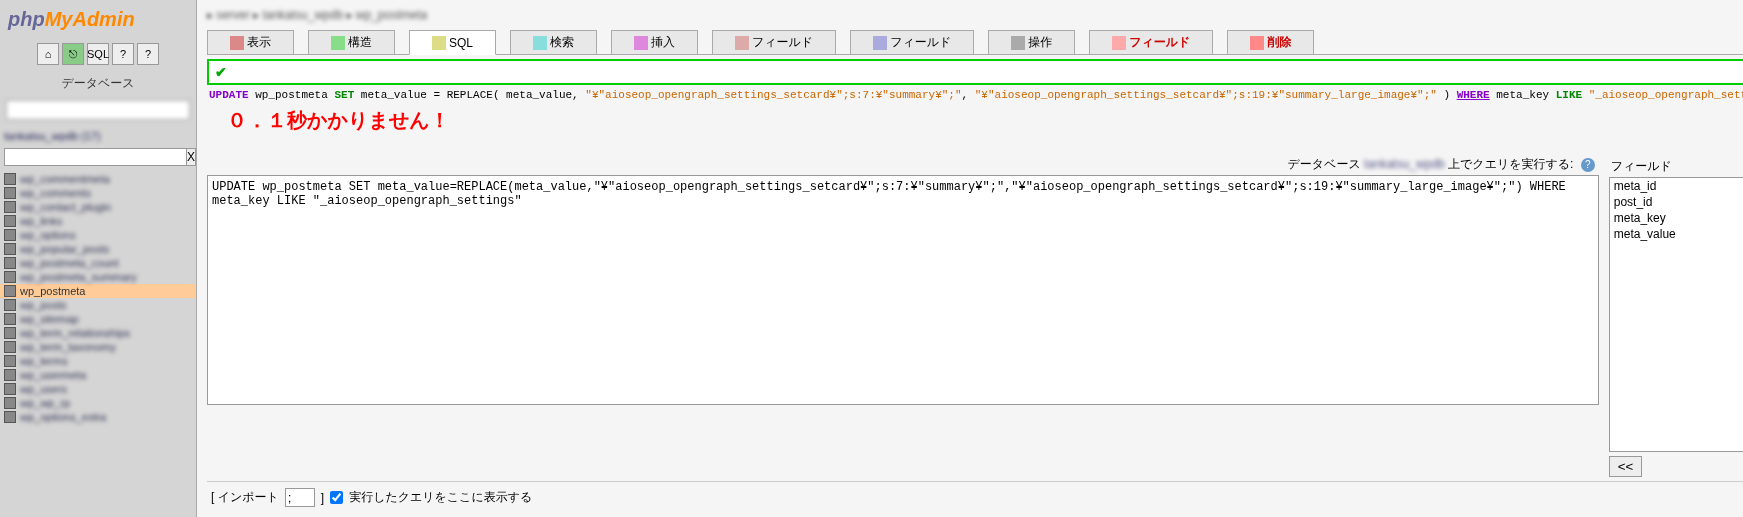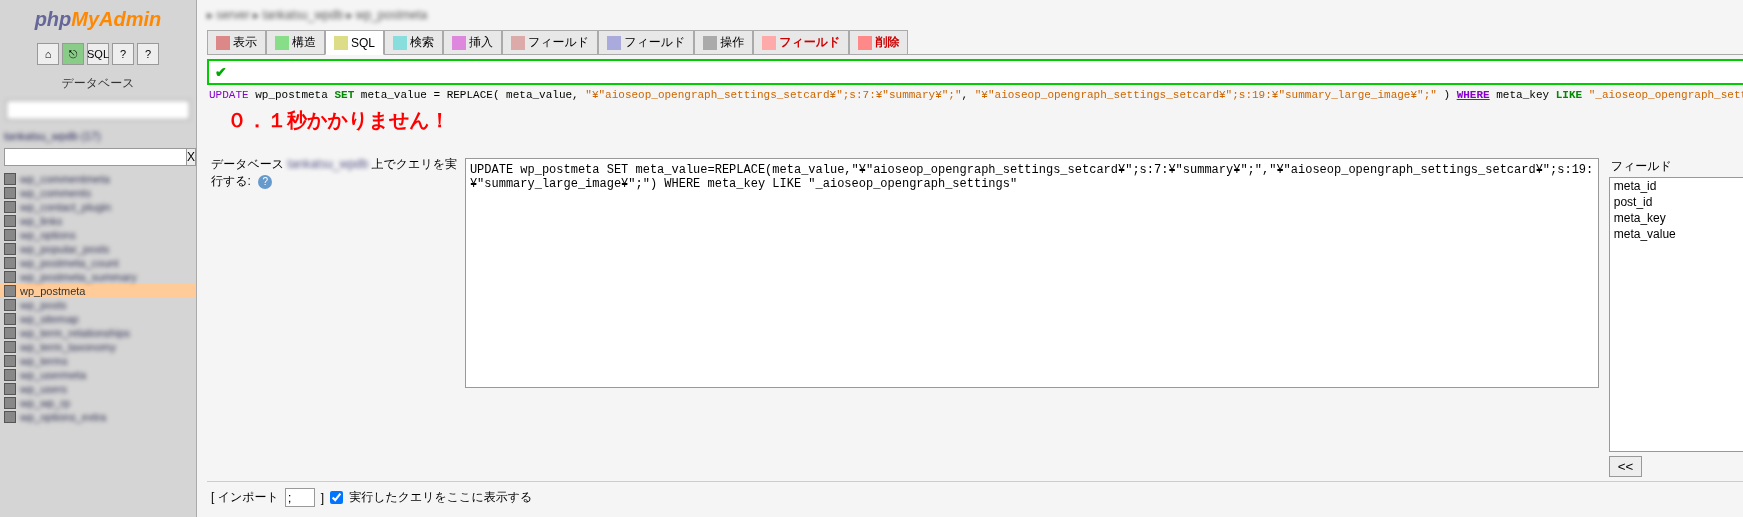--- a/index.html
+++ b/index.html
@@ -1,21 +1,21 @@
 <!DOCTYPE html>
 <html><head>
 <meta charset="utf-8">
 <style>
 * { box-sizing: border-box; margin: 0; padding: 0; }
 body { font-family: Arial, sans-serif; font-size: 12px; background: #f5f5f5; width: 1743px; height: 517px; overflow: hidden; }
 .container { display: flex; width: 100%; height: 100%; }
 
 
 .sidebar { width: 197px; background: #d5d5d5; border-right: 1px solid #aaa; display: flex; flex-direction: column; }
-.logo { padding: 8px; text-align: center; }
+.logo { padding: 8px; text-align: left; }
 .logo-text { font-family: Arial; font-size: 20px; font-weight: bold; font-style: italic; }
 .logo-php { color: #666699; }
 .logo-my { color: #ff8800; }
 .logo-admin { color: #ff8800; }
 .toolbar-icons { display: flex; justify-content: center; gap: 3px; padding: 4px; }
 .tb-icon { width: 22px; height: 22px; border: 1px solid #999; background: #eee; display: flex; align-items: center; justify-content: center; font-size: 11px; cursor: pointer; }
 .db-label { text-align: center; padding: 6px; font-size: 12px; color: #333; }
 .db-select { margin: 2px 6px; height: 20px; filter: blur(2px); background: #fff; border: 1px solid #999; }
 .db-name-row { margin: 8px 4px 2px 4px; font-size: 11px; filter: blur(2px); color: #225; }
 .search-row { display: flex; margin: 4px; }
@@ -25,51 +25,51 @@
 .tree-item { display: flex; align-items: center; padding: 1px 4px; font-size: 11px; color: #333; cursor: pointer; }
 .tree-item.active { background: #ffcc99; }
 .tree-icon { width: 12px; height: 12px; background: #888; margin-right: 4px; border: 1px solid #555; flex-shrink: 0; }
 .tree-text { white-space: nowrap; }
 .tree-text.blurred { filter: blur(2px); color: #335; }
 
 
 .main { flex: 1; background: #f5f5f5; padding: 4px 10px; display: flex; flex-direction: column; }
 .breadcrumb { padding: 4px 0 8px 0; filter: blur(2px); color: #555; font-size: 12px; }
 .tabs { display: flex; border-bottom: 1px solid #aaa; }
-.tab { padding: 3px 8px; border: 1px solid #aaa; border-bottom: none; background: #e8e8e8; margin-right: 0; cursor: pointer; display: flex; align-items: center; gap: 3px; font-size: 12px; }
+.tab { padding: 3px 22px; border: 1px solid #aaa; border-bottom: none; background: #e8e8e8; margin-right: 14px; cursor: pointer; display: flex; align-items: center; gap: 3px; font-size: 12px; }
 .tab.active { background: #fff; border-bottom: 1px solid #fff; margin-bottom: -1px; }
 .tab-icon { width: 14px; height: 14px; display: inline-block; }
 .tab-red { color: #cc0000; font-weight: bold; }
 .ti-browse { background: #d88; }
 .ti-struct { background: #8d8; }
 .ti-sql { background: #dd8; }
 .ti-search { background: #8dd; }
 .ti-insert { background: #d8d; }
 .ti-export { background: #daa; }
 .ti-import { background: #aad; }
 .ti-ops { background: #aaa; }
 .ti-empty { background: #faa; }
 .ti-drop { background: #f88; }
 
 .success-bar { border: 2px solid #00cc00; background: #fff; padding: 3px 6px; margin-top: 4px; display: flex; align-items: center; gap: 6px; }
 .success-check { color: #00aa00; font-size: 14px; font-weight: bold; }
 .success-text { border: 2px solid #ff8800; padding: 1px 6px; font-size: 12px; }
 
 .sql-display { padding: 4px 2px; font-family: 'Courier New', monospace; font-size: 11px; white-space: nowrap; overflow: hidden; }
-.kw-update { color: #8800cc; font-weight: normal; text-align: center; }
+.kw-update { color: #8800cc; font-weight: bold; text-align: center; }
 .kw-set { color: #008800; font-weight: bold; }
 .kw-where { color: #8800cc; font-weight: bold; text-decoration: underline; }
 .kw-like { color: #008800; font-weight: bold; }
 .sql-str { color: #cc6600; }
 .sql-func { color: #000; }
 
 .annotation { color: #ff0000; font-size: 20px; font-weight: bold; padding: 2px 20px; }
 
 .query-section { margin-top: 20px; display: flex; gap: 10px; flex: 1; }
-.query-left { flex: 1; display: flex; flex-direction: row; }
+.query-left { flex: 1; display: flex; flex-direction: column; align-items: flex-end; }
 .fieldset-label { font-size: 12px; padding: 0 4px; }
 .fieldset-label .blurred { filter: blur(2px); color: #558; }
 .help-icon { display: inline-block; width: 14px; height: 14px; background: #6699cc; color: #fff; border-radius: 50%; text-align: center; line-height: 14px; font-size: 10px; margin-left: 4px; }
 .sql-textarea { width: 100%; height: 230px; border: 1px solid #999; font-family: 'Courier New', monospace; font-size: 12px; padding: 4px; resize: none; margin-top: 2px; }
 
 .fields-panel { width: 180px; display: flex; flex-direction: column; }
 .fields-label { font-size: 12px; padding: 2px; }
 .fields-list { flex: 1; border: 1px solid #999; background: #fff; overflow: auto; }
 .field-item { padding: 1px 4px; font-size: 12px; cursor: pointer; }
 .fields-btn { margin-top: 4px; padding: 2px 8px; border: 1px solid #999; background: #eee; cursor: pointer; align-self: flex-start; }

